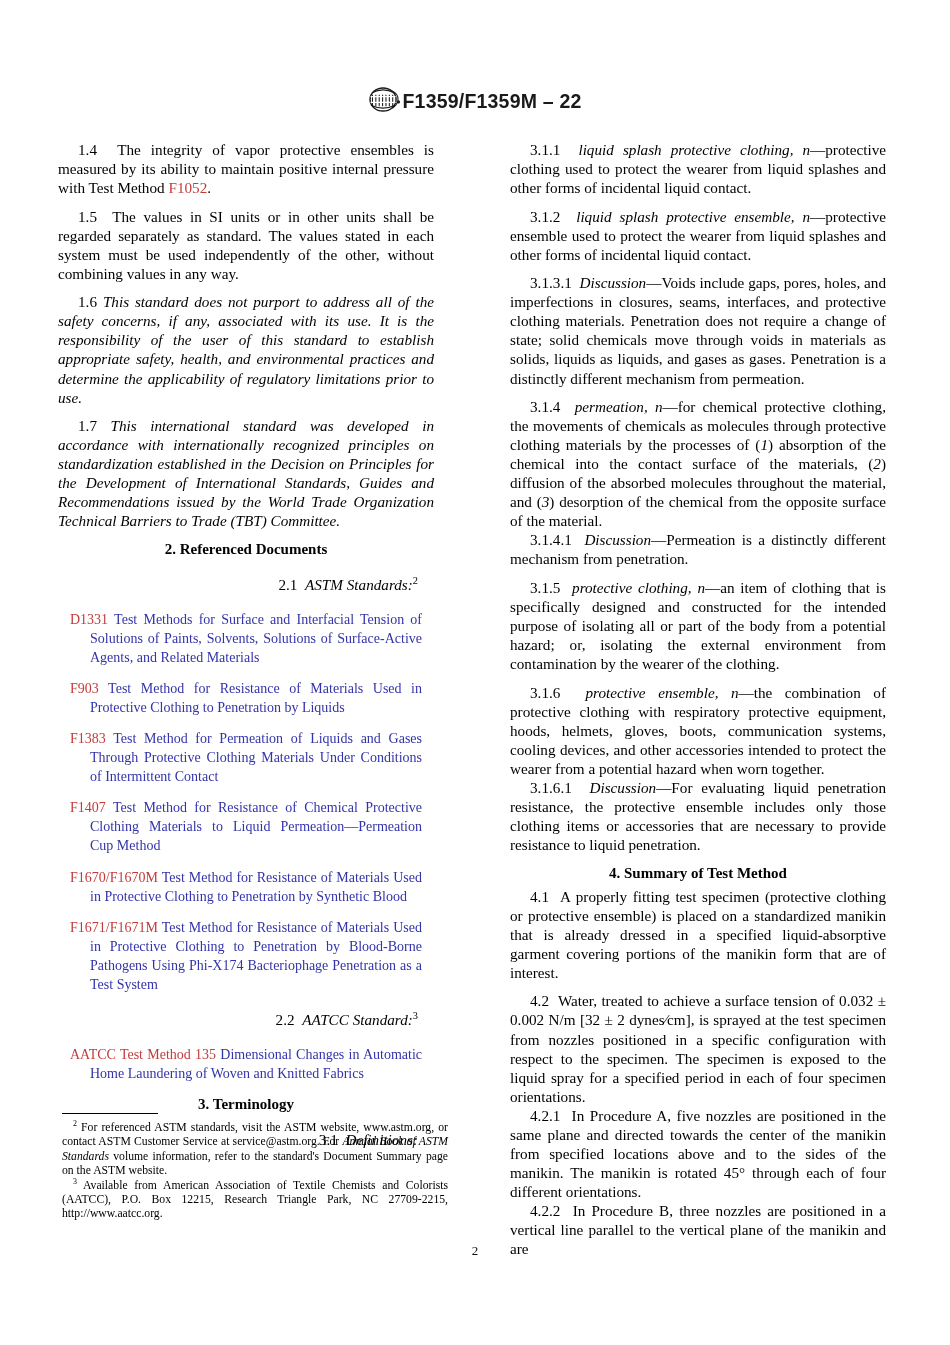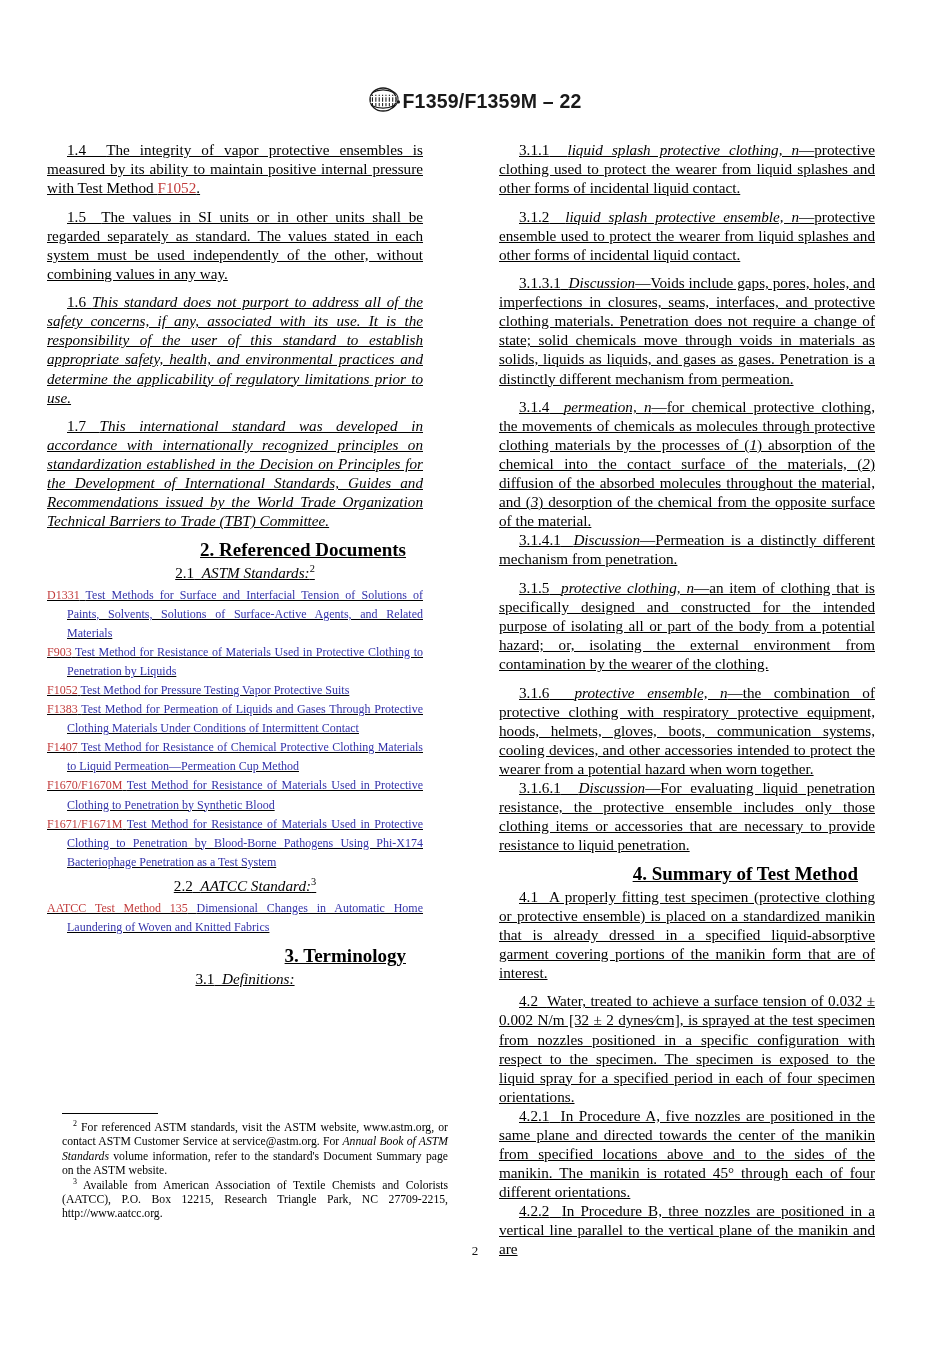--- a/index.html
+++ b/index.html
@@ -44,25 +44,24 @@
     font-size: 19.5px;
     letter-spacing: 0.2px;
     color: #1a1a1a;
     white-space: nowrap;
   }
 
   
   .columns {
     position: absolute;
     top: 140px;
-    left: 47px;
+    left: 58px;
     width: 828px;
     display: flex;
     gap: 76px;
-    text-decoration: underline;
   }
   .col {
     width: 386px;
     position: relative;
   }
 
   
   p {
     margin: 0;
     font-size: 15.2px;
@@ -77,45 +76,45 @@
   }
   .para-tight {
     text-indent: 20px;
     margin-bottom: 0;
   }
   .ital {
     font-style: italic;
   }
   .sec-head {
     font-weight: bold;
-    font-size: 19px;
+    font-size: 15px;
     line-height: 19.05px;
-    margin: 17px;
+    margin: 11px;
     text-indent: 0;
-    text-align: right;
+    text-align: center;
   }
   .sec-head-spaced {
     margin-top: 9.5px;
     margin-bottom: 4px;
   }
   .subhead {
     text-indent: 20px;
-    margin: 4px;
-    text-align: center;
+    margin: 16px;
+    text-align: right;
   }
   sup {
     font-size: 0.68em;
     vertical-align: super;
     line-height: 0;
   }
 
   
   .ref {
-    margin: 0;
-    font-size: 12px;
+    margin: 12px;
+    font-size: 14px;
     line-height: 19.05px;
     text-align: justify;
     padding-left: 20px;
     text-indent: -20px;
     color: #3333aa;
   }
   .ref .desig {
     color: #c23b3b;
   }
   .link-red {
@@ -185,21 +184,20 @@
       <p class="para"><span>1.6</span>&nbsp;<span class="ital">This standard does not purport to address all of the safety concerns, if any, associated with its use. It is the responsibility of the user of this standard to establish appropriate safety, health, and environmental practices and determine the applicability of regulatory limitations prior to use.</span></p>
 
       <p class="para"><span>1.7</span>&nbsp;<span class="ital">This international standard was developed in accordance with internationally recognized principles on standardization established in the Decision on Principles for the Development of International Standards, Guides and Recommendations issued by the World Trade Organization Technical Barriers to Trade (TBT) Committee.</span></p>
 
       <p class="sec-head sec-head-spaced">2.  Referenced Documents</p>
 
       <p class="subhead"><span>2.1</span>&nbsp;&nbsp;<span class="ital">ASTM Standards:</span><sup>2</sup></p>
 
       <p class="ref"><span class="desig">D1331</span> <span>Test Methods for Surface and Interfacial Tension of Solutions of Paints, Solvents, Solutions of Surface-Active Agents, and Related Materials</span></p>
       <p class="ref"><span class="desig">F903</span> <span>Test Method for Resistance of Materials Used in Protective Clothing to Penetration by Liquids</span></p>
-      <p class="ref"><span class="desig">F1052</span> <span>Test Method for Pressure Testing Vapor Protective Suits</span></p>
       <p class="ref"><span class="desig">F1383</span> <span>Test Method for Permeation of Liquids and Gases Through Protective Clothing Materials Under Conditions of Intermittent Contact</span></p>
       <p class="ref"><span class="desig">F1407</span> <span>Test Method for Resistance of Chemical Protective Clothing Materials to Liquid Permeation—Permeation Cup Method</span></p>
       <p class="ref"><span class="desig">F1670/F1670M</span> <span>Test Method for Resistance of Materials Used in Protective Clothing to Penetration by Synthetic Blood</span></p>
       <p class="ref"><span class="desig">F1671/F1671M</span> <span>Test Method for Resistance of Materials Used in Protective Clothing to Penetration by Blood-Borne Pathogens Using Phi-X174 Bacteriophage Penetration as a Test System</span></p>
 
       <p class="subhead"><span>2.2</span>&nbsp;&nbsp;<span class="ital">AATCC Standard:</span><sup>3</sup></p>
 
       <p class="ref"><span class="desig">AATCC Test Method 135</span> <span>Dimensional Changes in Automatic Home Laundering of Woven and Knitted Fabrics</span></p>
 
       <p class="sec-head sec-head-spaced">3.  Terminology</p>

